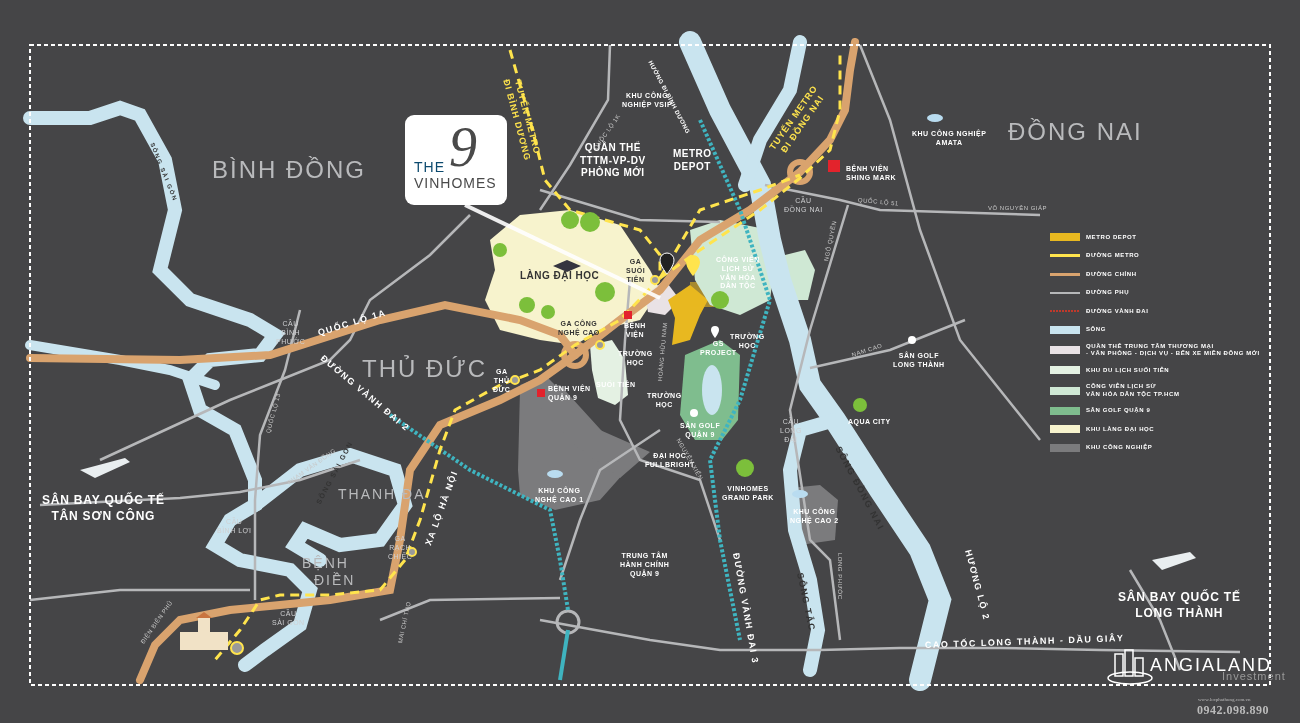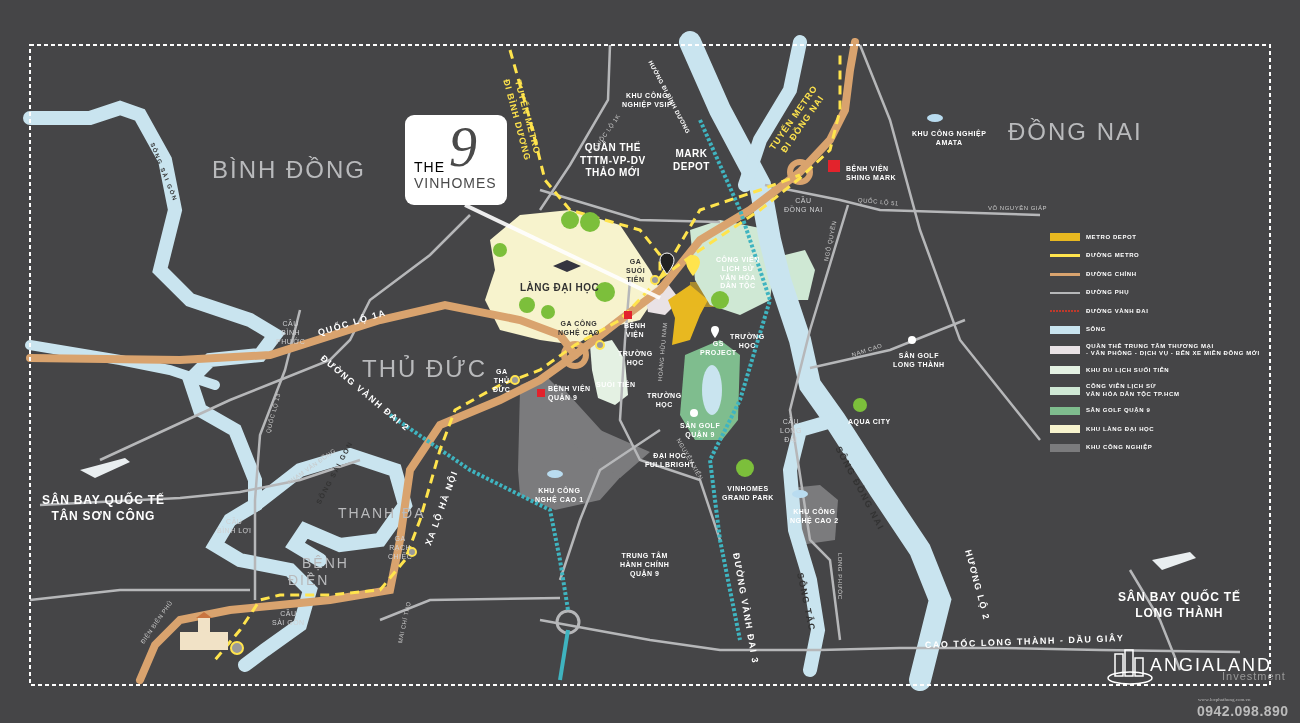--- a/index.html
+++ b/index.html
@@ -7,31 +7,31 @@
   #map{position:absolute;left:0;top:0;width:1300px;height:723px;}
   .lbl{position:absolute;color:#ffffff;font-weight:bold;font-size:7px;letter-spacing:.5px;text-align:center;line-height:1.25;white-space:nowrap;font-family:"Liberation Sans",sans-serif;}
   .lbl.grey{color:#cfd0d2;font-weight:normal;}
   .lbl.big{font-size:10px;}
   .region{position:absolute;color:#b9babc;font-size:24px;letter-spacing:2px;font-weight:normal;white-space:nowrap;font-family:"Liberation Sans",sans-serif;}
   .region.sm{font-size:14px;}
   .road-lbl{position:absolute;color:#fff;font-weight:bold;font-size:9px;letter-spacing:1.5px;white-space:nowrap;transform-origin:left center;}
   .road-lbl.thin{font-weight:normal;color:#c8c8c8;font-size:6px;letter-spacing:.5px;}
   .metro-lbl{position:absolute;color:#ffe44d;font-weight:bold;font-size:9px;letter-spacing:1px;white-space:nowrap;line-height:1.2;text-align:center;}
   .logo-card{position:absolute;left:405px;top:115px;width:102px;height:90px;background:#fff;border-radius:9px;}
-  .logo-the{position:absolute;left:9px;top:44px;font-size:14px;color:#000000;letter-spacing:1px;}
+  .logo-the{position:absolute;left:9px;top:44px;font-size:14px;color:#0c4a6e;letter-spacing:1px;}
   .logo-stellars{position:absolute;left:9px;top:60px;font-size:14px;color:#4a4a4a;letter-spacing:1px;}
   .logo-nine{position:absolute;left:44px;top:0px;font-size:56px;color:#4a4a4a;font-family:"Liberation Serif",serif;font-style:italic;}
   .legend{position:absolute;left:1050px;top:228px;}
   .legend-item{position:relative;height:18.5px;display:flex;align-items:center;}
   .legend-sw{width:30px;height:8px;margin-right:6px;flex:0 0 30px;}
   .legend-txt{color:#fff;font-size:6px;font-weight:bold;letter-spacing:.6px;line-height:1.2;}
   .airport-lbl{position:absolute;color:#fff;font-weight:bold;font-size:12px;letter-spacing:.8px;text-align:center;line-height:1.3;}
   .brand{position:absolute;left:1150px;top:655px;color:#fff;font-size:18px;letter-spacing:2px;}
   .brand-sub{position:absolute;left:1198px;top:697px;color:#bbb;font-size:5px;font-family:"Liberation Serif",serif;}
-  .brand-phone{position:absolute;left:1197px;top:703px;color:#bbb;font-size:14px;font-weight:bold;font-family:Liberation Sans, sans-serif;letter-spacing:.5px;}
+  .brand-phone{position:absolute;left:1197px;top:703px;color:#bbb;font-size:12px;font-weight:bold;font-family:Liberation Serif, serif;letter-spacing:.5px;}
   .brand-inv{position:absolute;left:1222px;top:670px;color:#999;font-size:11px;letter-spacing:1px;text-align:right;}
 </style>
 </head>
 <body>
 
 <svg id="map" width="1300" height="723" viewBox="0 0 1300 723" xmlns="http://www.w3.org/2000/svg">
   <rect x="0" y="0" width="1300" height="723" fill="#454547"></rect>
 
   <g fill="#7b7b7d">
     <path d="M520 390 L560 385 L610 440 L640 455 L600 500 L555 510 L520 495 L518 470 Z"></path>
@@ -166,27 +166,27 @@
 
 <div class="logo-card">
   <span class="logo-nine">9</span>
   <span class="logo-the">THE</span>
   <span class="logo-stellars">VINHOMES</span>
 </div>
 
 <div class="region" style="left:212px;top:156px;">BÌNH ĐỒNG</div>
 <div class="region" style="left:1008px;top:118px;">ĐỒNG NAI</div>
 <div class="region" style="left:362px;top:355px;">THỦ ĐỨC</div>
-<div class="region sm" style="left:338px;top:505px;text-align:center;">THANH ĐA</div>
+<div class="region sm" style="left:338px;top:486px;text-align:center;">THANH ĐA</div>
 <div class="region sm" style="left:302px;top:555px;">BỆNH</div>
-<div class="region sm" style="left:288px;top:572px;">ĐIỀN</div>
-
-<div class="lbl big" style="left:520px;top:282px;color:#333;">LÀNG ĐẠI HỌC</div>
-<div class="lbl big" style="left:580px;top:142px;"><span>QUẦN THỂ</span><br><span>TTTM-VP-DV</span><br><span>THẢO MỚI</span></div>
-<div class="lbl big" style="left:673px;top:148px;"><span>MARK</span><br><span>DEPOT</span></div>
+<div class="region sm" style="left:314px;top:572px;">ĐIỀN</div>
+
+<div class="lbl big" style="left:520px;top:270px;color:#333;">LÀNG ĐẠI HỌC</div>
+<div class="lbl big" style="left:580px;top:142px;"><span>QUẦN THỂ</span><br><span>TTTM-VP-DV</span><br><span>PHÒNG MỚI</span></div>
+<div class="lbl big" style="left:673px;top:148px;"><span>METRO</span><br><span>DEPOT</span></div>
 <div class="lbl" style="left:622px;top:92px;"><span>KHU CÔNG</span><br><span>NGHIỆP VSIP</span></div>
 <div class="lbl" style="left:912px;top:130px;"><span>KHU CÔNG NGHIỆP</span><br><span>AMATA</span></div>
 <div class="lbl" style="left:846px;top:165px;text-align:left;"><span>BỆNH VIỆN</span><br><span>SHING MARK</span></div>
 <div class="lbl" style="left:716px;top:256px;"><span>CÔNG VIÊN</span><br><span>LỊCH SỬ</span><br><span>VĂN HÓA</span><br><span>DÂN TỘC</span></div>
 <div class="lbl" style="left:626px;top:258px;color:#333;"><span>GA</span><br><span>SUỐI</span><br><span>TIÊN</span></div>
 <div class="lbl" style="left:558px;top:320px;color:#333;"><span>GA CÔNG</span><br><span>NGHỆ CAO</span></div>
 <div class="lbl" style="left:493px;top:368px;"><span>GA</span><br><span>THỦ</span><br><span>ĐỨC</span></div>
 <div class="lbl" style="left:624px;top:322px;"><span>BỆNH</span><br><span>VIỆN</span></div>
 <div class="lbl" style="left:618px;top:350px;"><span>TRƯỜNG</span><br><span>HỌC</span></div>
 <div class="lbl" style="left:647px;top:392px;"><span>TRƯỜNG</span><br><span>HỌC</span></div>

